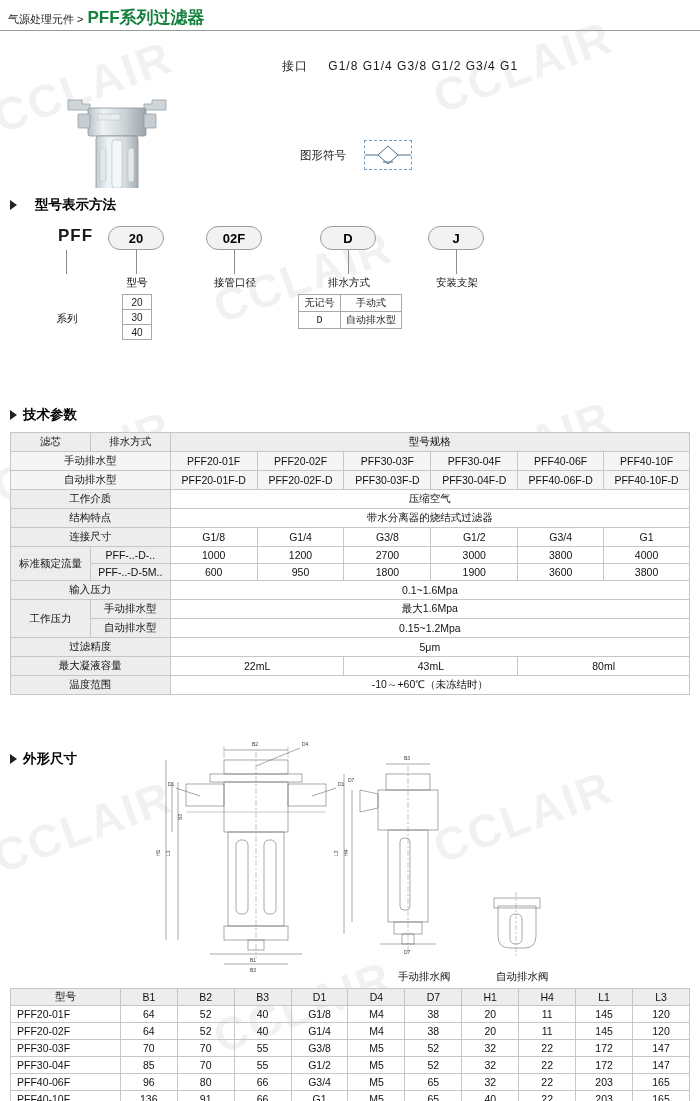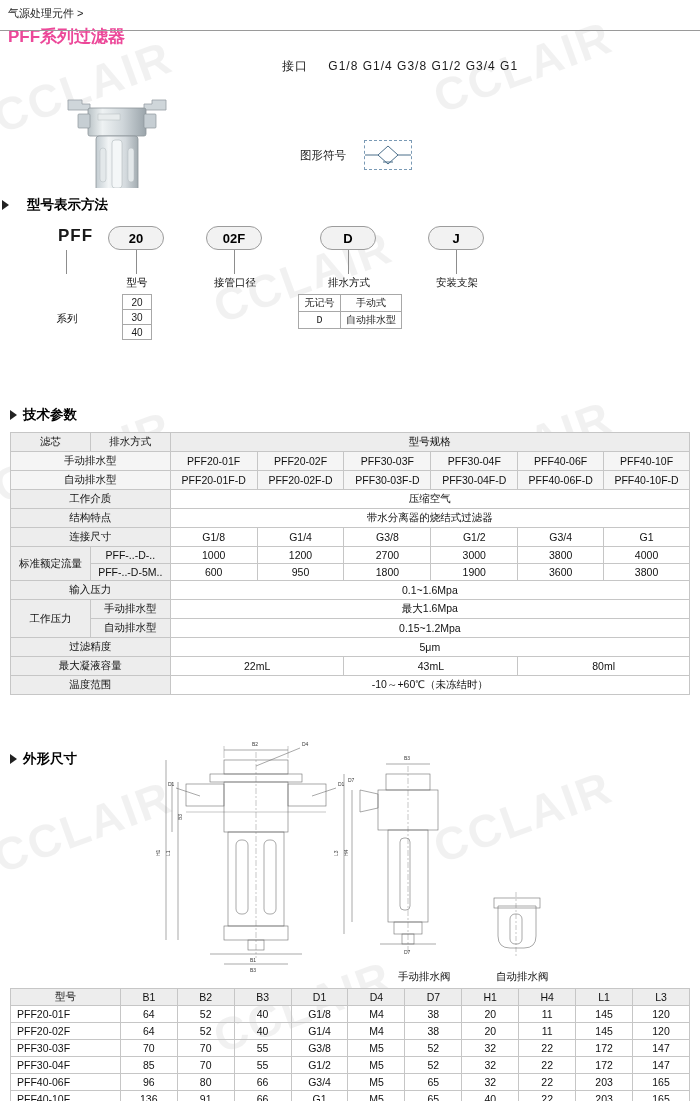--- a/index.html
+++ b/index.html
@@ -29,24 +29,23 @@
     user-select: none;
   }
 
   
   .header {
     position: absolute;
     left: 8px; top: 6px;
     display: flex;
     align-items: baseline;
     gap: 4px;
-    flex-direction: column;
   }
   .header .crumb { font-size: 11px; color: #222; }
-  .header .title { font-size: 17px; font-weight: bold; color: #ec4899; }
+  .header .title { font-size: 17px; font-weight: bold; color: #15803d; }
 
   .hr-top {
     position: absolute;
     left: 0; top: 30px; width: 700px;
     border-top: 1px solid #9a9a9a;
   }
 
   
   .prod-img { position: absolute; left: 42px; top: 48px; width: 150px; height: 140px; }
 
@@ -197,21 +196,21 @@
   <span class="symbol-box">
     <svg width="46" height="28" viewBox="0 0 46 28">
       <path d="M23 5 L33 14 L23 23 L13 14 Z" fill="none" stroke="#4a6e8a" stroke-width="1"></path>
       <line x1="0" y1="14" x2="13" y2="14" stroke="#4a6e8a" stroke-width="1"></line>
       <line x1="33" y1="14" x2="46" y2="14" stroke="#4a6e8a" stroke-width="1"></line>
       <line x1="18" y1="21" x2="28" y2="21" stroke="#4a6e8a" stroke-width="1"></line>
     </svg>
   </span>
 </div>
 
-<div class="sect" style="left:2px; top:196px;gap:18px;">
+<div class="sect" style="left:10px; top:196px;gap:18px;">
   <span class="tri"></span>
   <span class="txt">型号表示方法</span>
 </div>
 
 <div class="mc">
   <div class="prefix">PFF</div>
 
   <div class="pill" style="left:108px; top:14px; width:56px;">20</div>
   <div class="pill" style="left:206px; top:14px; width:56px;">02F</div>
   <div class="pill" style="left:320px; top:14px; width:56px;">D</div>

